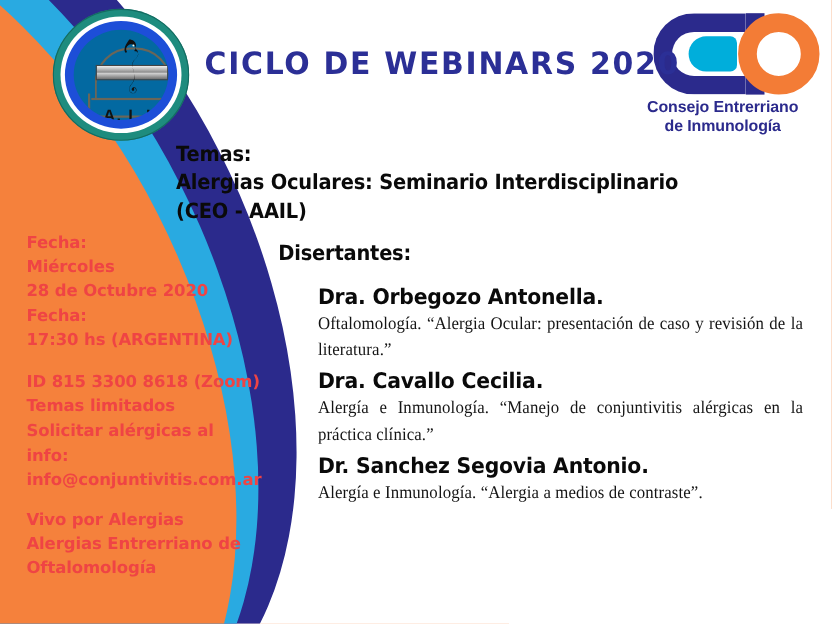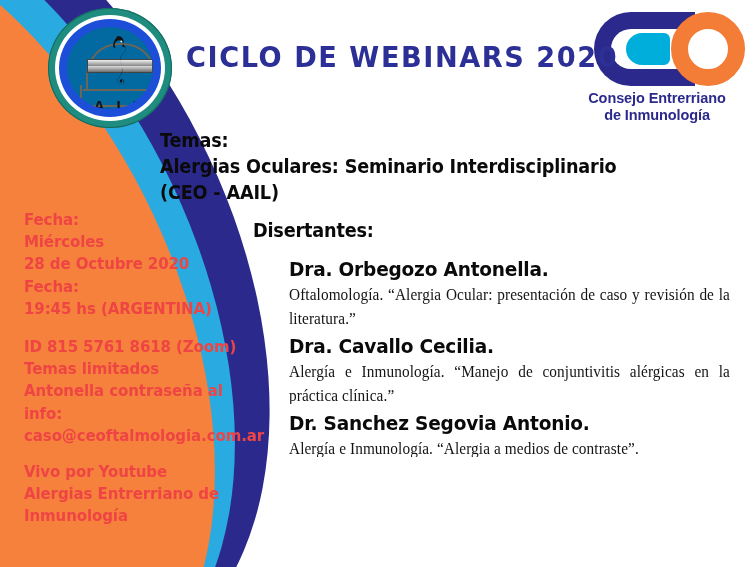--- a/index.html
+++ b/index.html
@@ -314,31 +314,31 @@
       <div class="sp-desc">Alergía e Inmunología. “Alergia a medios de contraste”.</div>
     </div>
   </div>
 
   <div class="panel">
     <div class="blk">
       <div class="ln">Fecha:</div>
       <div class="ln">Miércoles</div>
       <div class="ln">28 de Octubre 2020</div>
       <div class="ln">Fecha:</div>
-      <div class="ln">19:45 hs (ARGENTINA)</div>
+      <div class="ln">17:30 hs (ARGENTINA)</div>
     </div>
     <div class="gap"></div>
     <div class="blk">
-      <div class="ln">ID 815 5761 8618 (Zoom)</div>
+      <div class="ln">ID 815 3300 8618 (Zoom)</div>
       <div class="ln">Temas limitados</div>
-      <div class="ln">Antonella contraseña al</div>
+      <div class="ln">Solicitar alérgicas al</div>
       <div class="ln">info:</div>
-      <div class="ln">caso@ceoftalmologia.com.ar</div>
+      <div class="ln">info@conjuntivitis.com.ar</div>
     </div>
     <div class="gap-sm"></div>
     <div class="blk">
-      <div class="ln">Vivo por Youtube</div>
+      <div class="ln">Vivo por Alergias</div>
       <div class="ln">Alergias Entrerriano de</div>
-      <div class="ln">Inmunología</div>
+      <div class="ln">Oftalomología</div>
     </div>
   </div>
 
 </div>
 
 </body></html>

